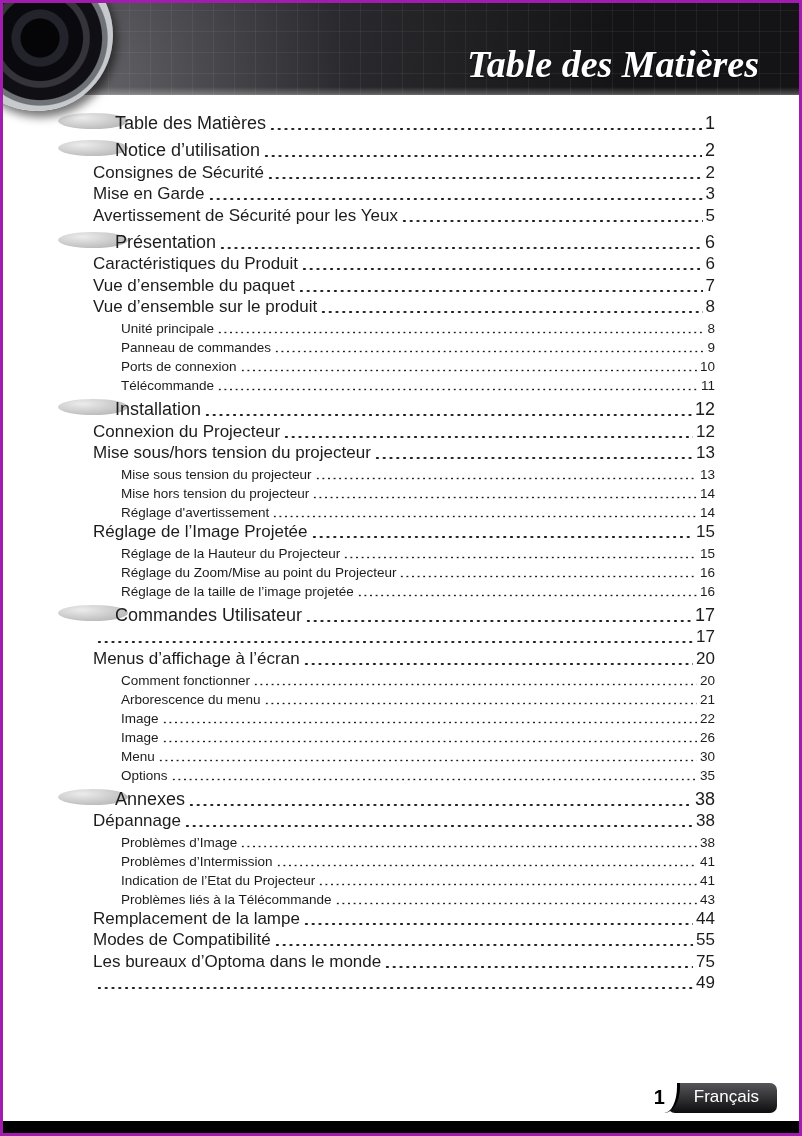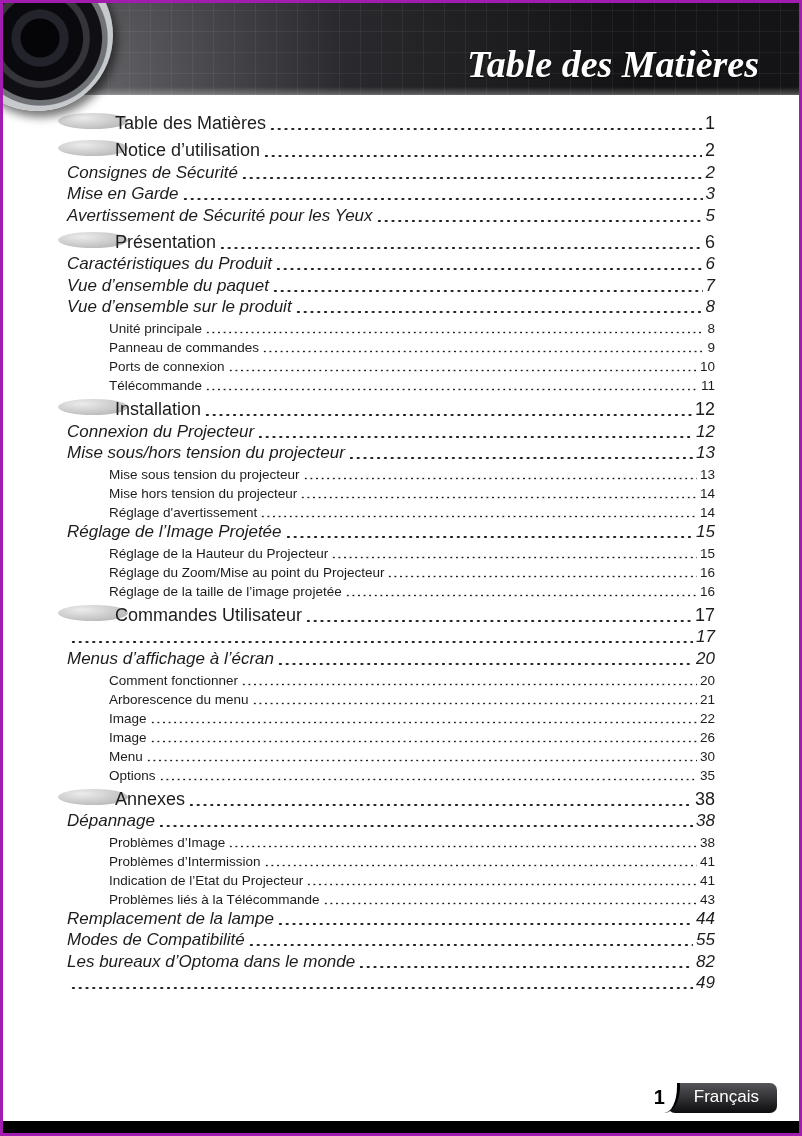--- a/index.html
+++ b/index.html
@@ -42,22 +42,22 @@
         #8d9094 69% 73%,
         #3c3c40 74% 82%,
         #151517 83% 100%);
     box-shadow:4px 6px 10px rgba(0,0,0,.55);
     z-index:3;
   }
   
   .toc{position:absolute;top:104px;left:0;right:84px;}
   .row{display:flex;align-items:flex-end;position:relative;}
   .l1{padding-left:112px;font-size:18px;height:25px;margin-top:2px;}
-  .l2{padding-left:64px;font-size:17px;height:21.5px;font-style:italic;}
-  .l3{padding-left:106px;font-size:13.5px;height:19px;}
+  .l2{padding-left:90px;font-size:17px;height:21.5px;}
+  .l3{padding-left:70px;font-size:13.5px;height:19px;margin-left:48px;}
   .lbl{white-space:nowrap;position:relative;z-index:1;}
   .pg{white-space:nowrap;position:relative;z-index:1;}
   .dots{
     flex:1;height:6px;margin:0 3px 2px 3px;
     background-image:radial-gradient(circle, #1a1a1a 1.05px, transparent 1.35px);
     background-size:6.8px 6px;background-position:left bottom;background-repeat:repeat-x;
   }
   .l3 .dots{background-size:5.6px 5px;margin-bottom:1px;
     background-image:radial-gradient(circle, #1a1a1a .9px, transparent 1.15px);}
   .bullet{
@@ -292,21 +292,21 @@
         <span class="pg">44</span>
       </div>
     <div class="row l2">
         <span class="lbl">Modes de Compatibilité</span>
         <span class="dots"></span>
         <span class="pg">55</span>
       </div>
     <div class="row l2">
         <span class="lbl">Les bureaux d’Optoma dans le monde</span>
         <span class="dots"></span>
-        <span class="pg">82</span>
+        <span class="pg">75</span>
       </div>
     <div class="row l2">
         <span class="dots"></span>
         <span class="pg">49</span>
       </div>
   </div>
 
   <div class="footer">
     <div class="one-box">1</div>
     <div class="lang-badge">Français</div>

